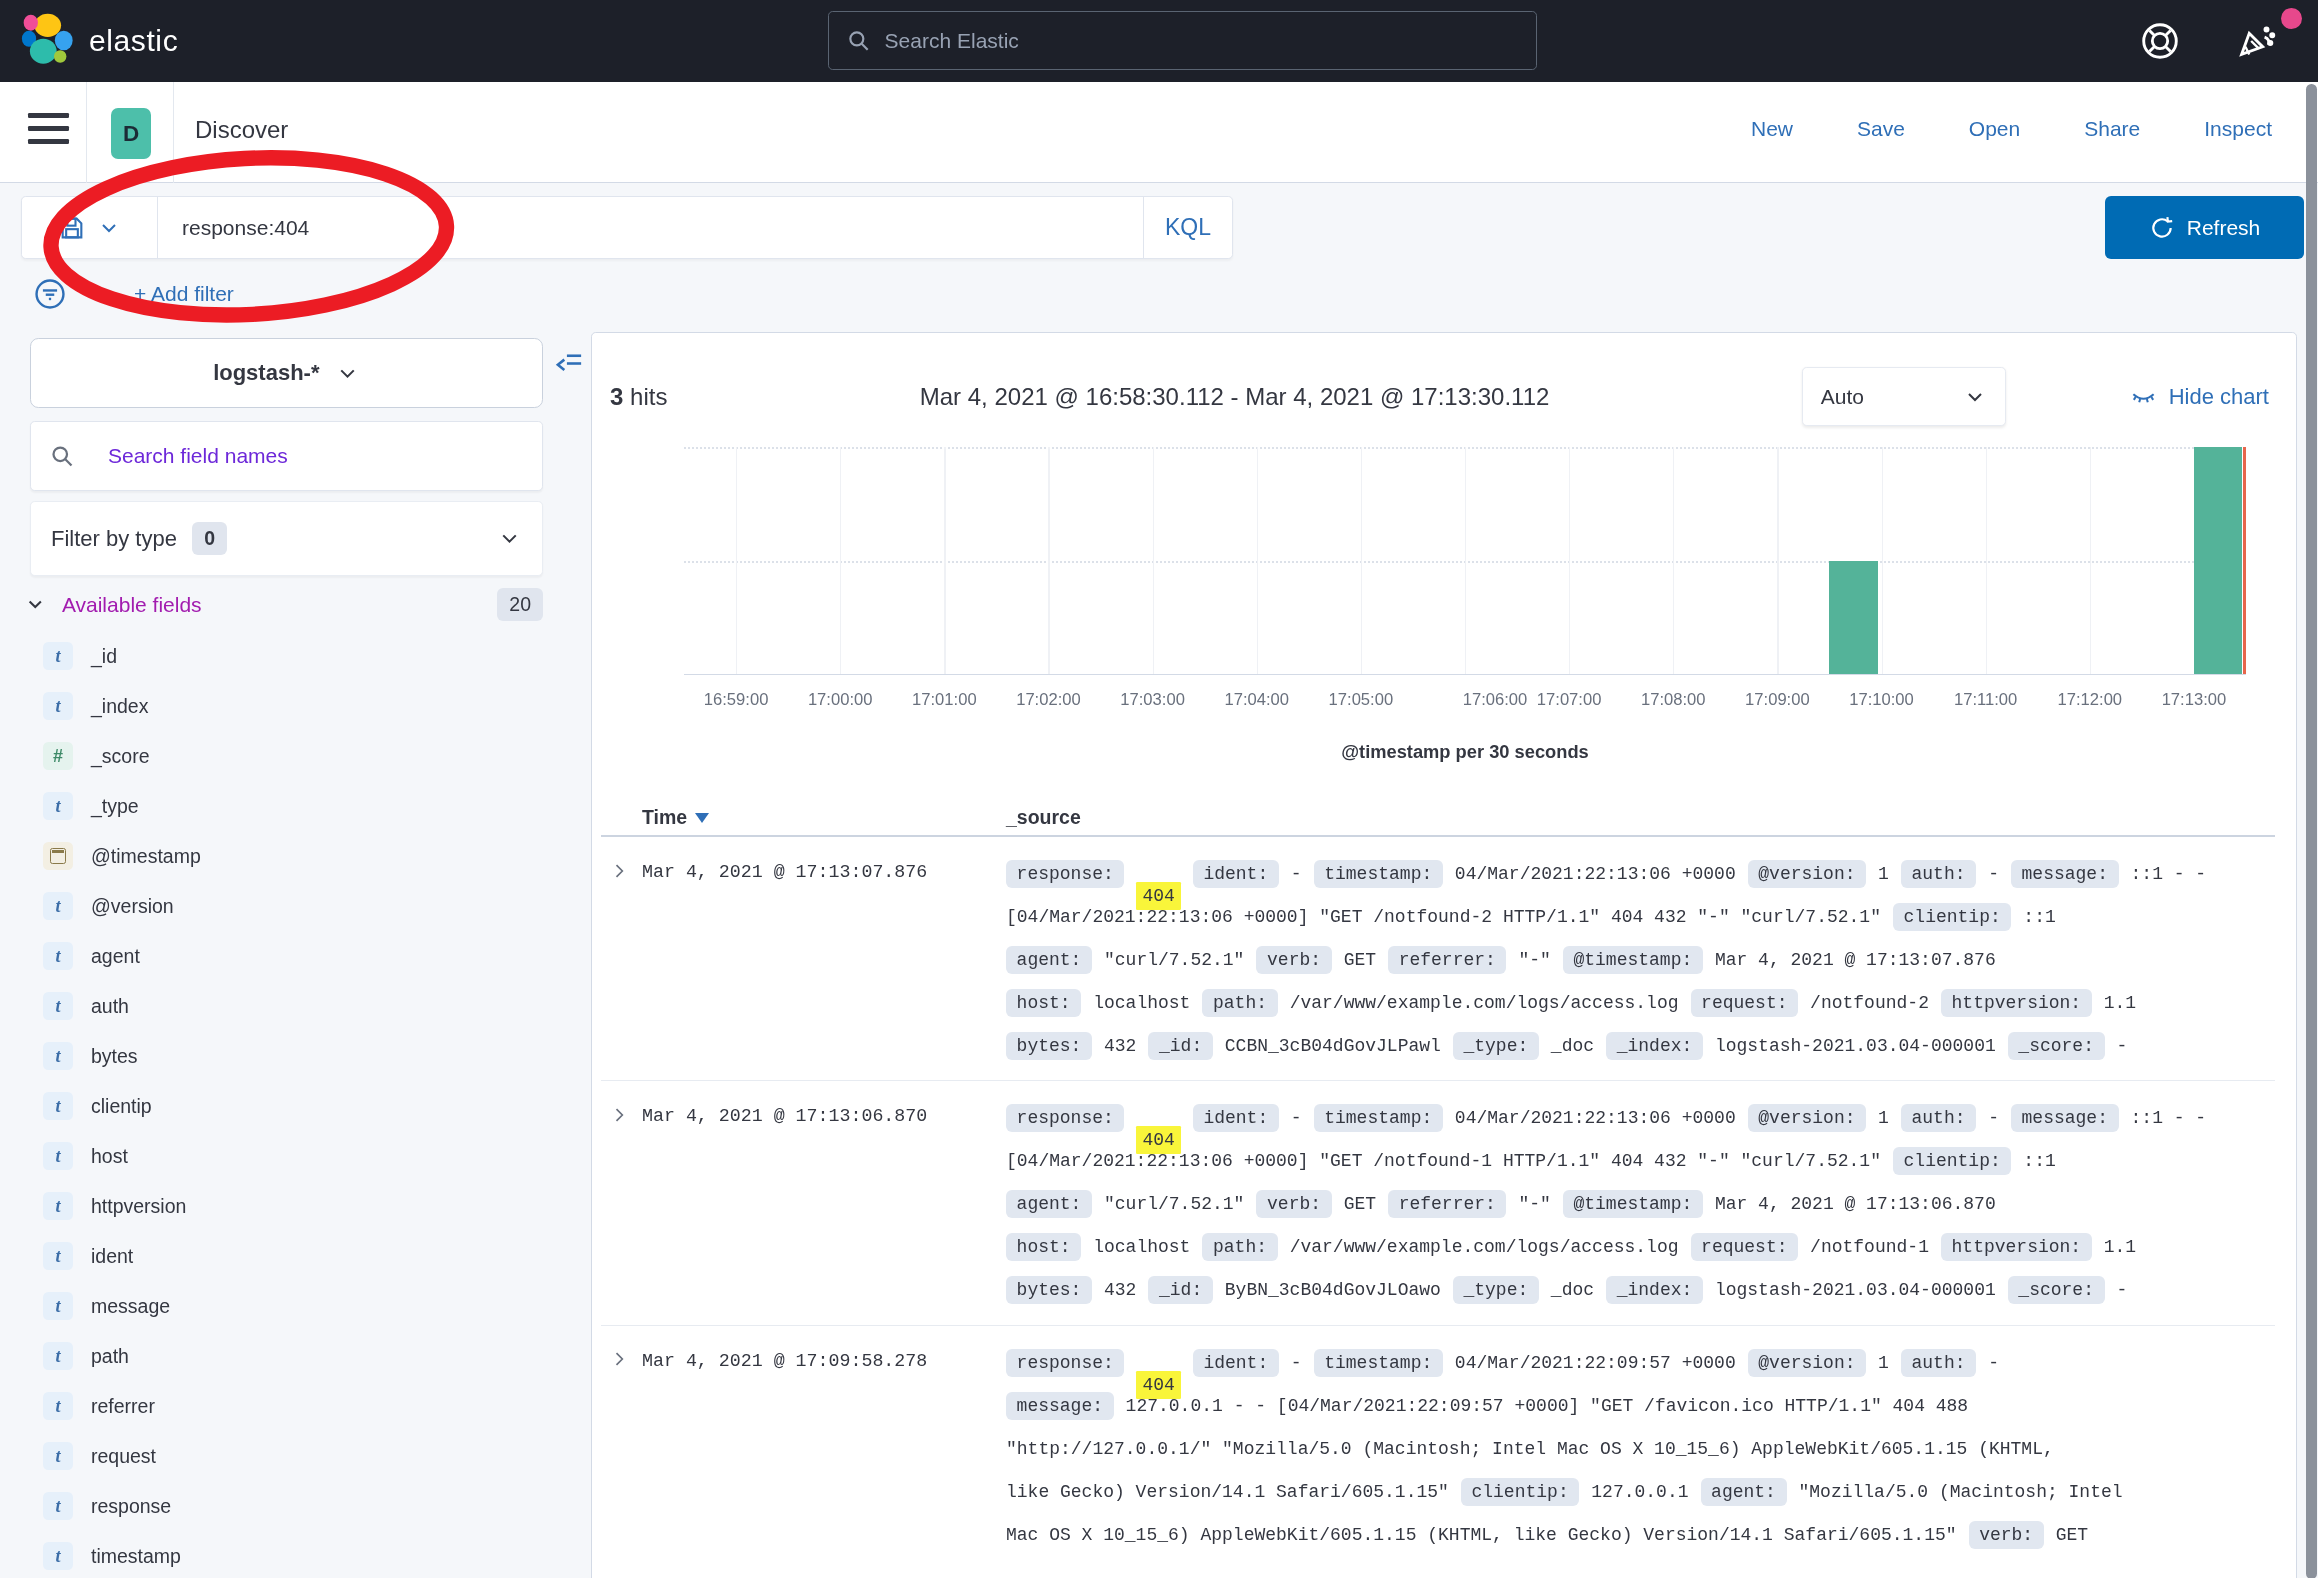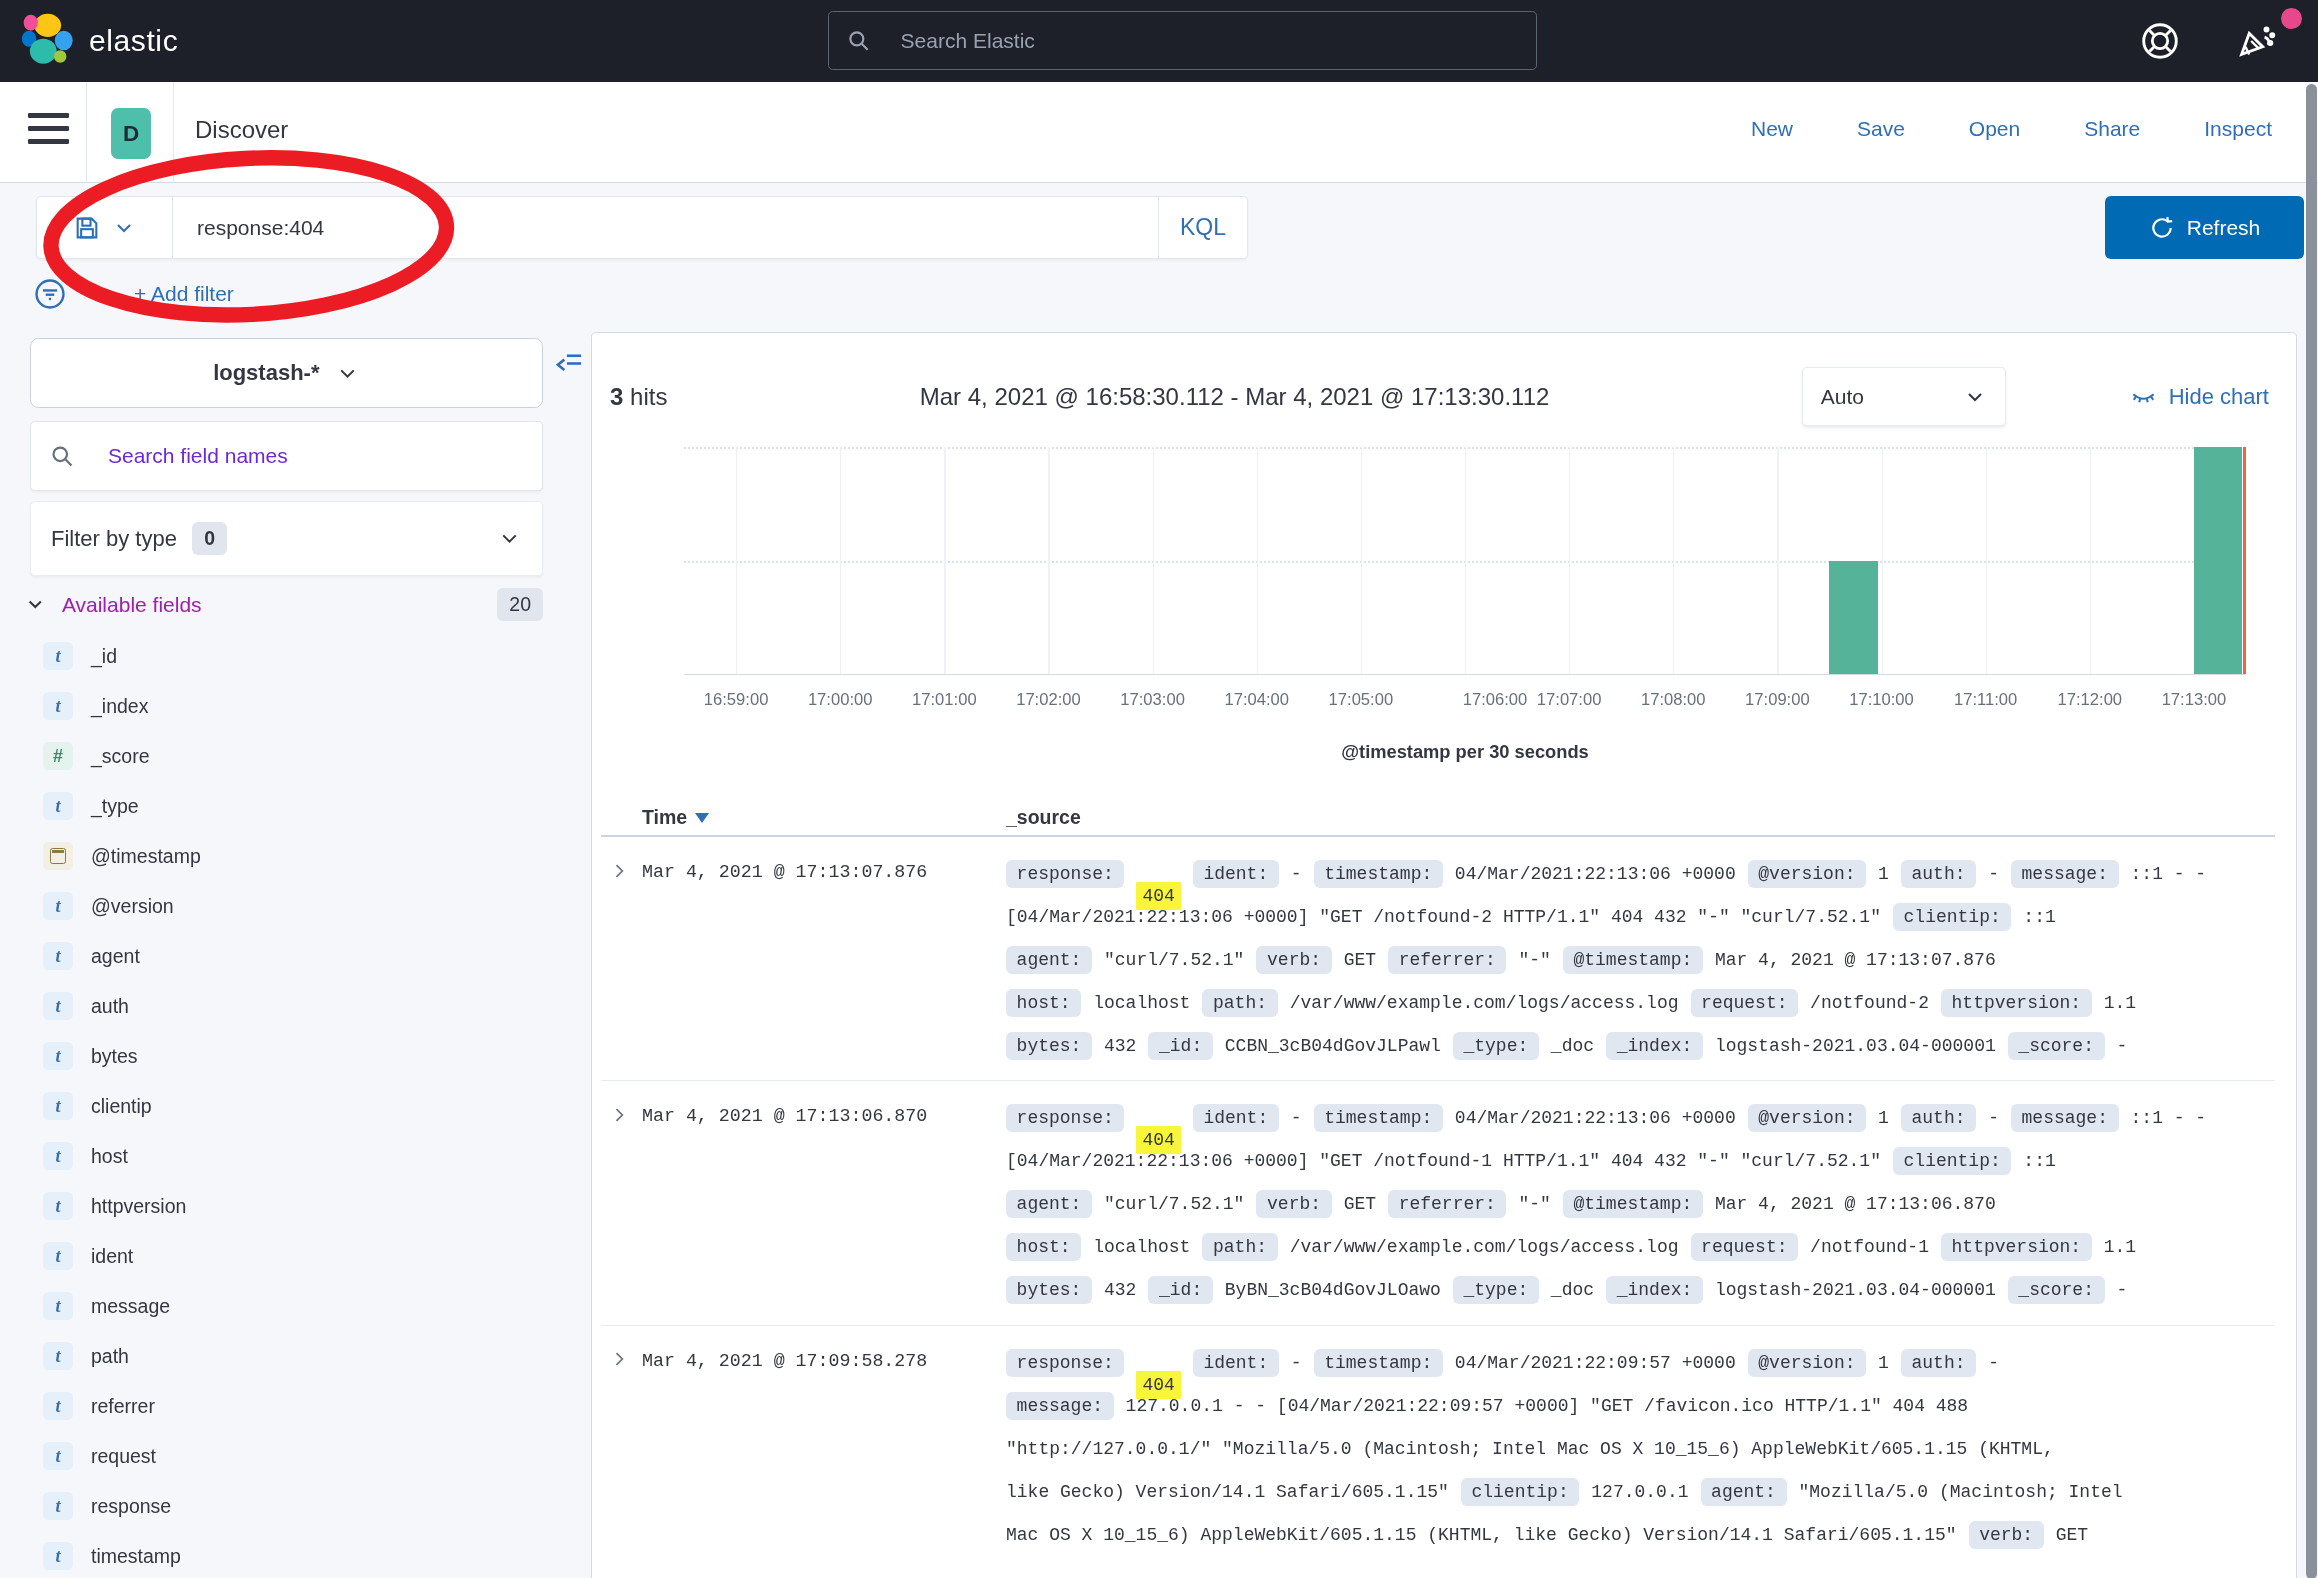--- a/index.html
+++ b/index.html
@@ -6,39 +6,39 @@
   *{box-sizing:border-box;}
   .screen{position:relative;width:2319px;height:1578px;background:#f5f7fa;overflow:hidden;
           font-family:"Liberation Sans",sans-serif;color:#343741;}
 
   
   .topbar{position:absolute;left:0;top:0;width:2319px;height:82px;background:#1d2029;display:flex;align-items:center;}
   .logo{position:absolute;left:21px;top:12px;width:57px;height:57px;}
   .brand{position:absolute;left:89px;top:24px;font-size:30px;font-weight:400;color:#ffffff;letter-spacing:0.6px;}
   .global-search{position:absolute;left:828px;top:11.2px;width:709px;height:59px;border:1.2px solid #5a6472;border-radius:4.7px;
                  display:flex;align-items:center;padding-left:16.6px;background:#1d2029;}
-  .global-search .ph{color:#98a2b3;font-size:21px;margin-left:29px;}
+  .global-search .ph{color:#98a2b3;font-size:21px;margin-left:13px;}
   .top-icon{position:absolute;top:18px;width:46px;height:46px;}
   .help-ic{right:136px;}
   .news-ic{right:41px;}
   .pink-dot{position:absolute;right:16.6px;top:8.3px;width:21px;height:21px;border-radius:50%;background:#e7488c;}
 
   
   .appbar{position:absolute;left:0;top:82px;width:2319px;height:101px;background:#ffffff;border-bottom:1.2px solid #d3dae6;}
   .hamburger{position:absolute;left:28px;top:31px;width:41px;height:38px;cursor:pointer;}
   .hamburger span{display:block;height:5.3px;background:#343741;border-radius:1.2px;margin-bottom:7.7px;}
   .vdiv{position:absolute;top:0;width:1.2px;height:101px;background:#e3e8ef;}
   .crumb-badge{position:absolute;left:111px;top:26px;width:40px;height:51px;background:#4dbfaa;border-radius:7px;
                display:flex;align-items:center;justify-content:center;font-size:22.5px;font-weight:700;color:#1c2b36;}
   .app-title{position:absolute;left:195px;top:34px;font-size:24px;color:#343741;}
   .appbar-actions{position:absolute;right:47px;top:35px;display:flex;gap:64px;}
   .appbar-actions .act{font-size:21px;color:#2f6fb7;cursor:pointer;}
 
   
-  .query-box{position:absolute;left:36px;top:196px;width:1212px;height:63px;background:#ffffff;border:1.2px solid #e0e5ee;
+  .query-box{position:absolute;left:21px;top:196px;width:1212px;height:63px;background:#ffffff;border:1.2px solid #e0e5ee;
              border-radius:4.7px;display:flex;align-items:center;box-shadow:0 1.2px 2.4px rgba(0,0,0,0.04);}
   .sq-section{width:136px;height:100%;display:flex;align-items:center;justify-content:center;gap:10.6px;border-right:1.2px solid #e0e5ee;}
   .query-text{font-size:21px;color:#343741;padding-left:24px;flex:1;}
   .kql{width:89px;text-align:center;font-size:23px;color:#2f6fb7;border-left:1.2px solid #e0e5ee;height:100%;
        display:flex;align-items:center;justify-content:center;cursor:pointer;}
   .date-box{position:absolute;left:1257px;top:196px;width:825px;height:63px;background:#ffffff;border:1.2px solid #e0e5ee;
             border-radius:4.7px;display:flex;align-items:center;box-shadow:0 1.2px 2.4px rgba(0,0,0,0.04);}
   .cal-section{width:101px;height:100%;display:flex;align-items:center;justify-content:center;gap:7px;border-right:1.2px solid #e0e5ee;}
   .date-text{font-size:21px;color:#343741;padding-left:24px;flex:1;}
   .show-dates{font-size:21px;color:#2f6fb7;padding-right:24px;cursor:pointer;}

